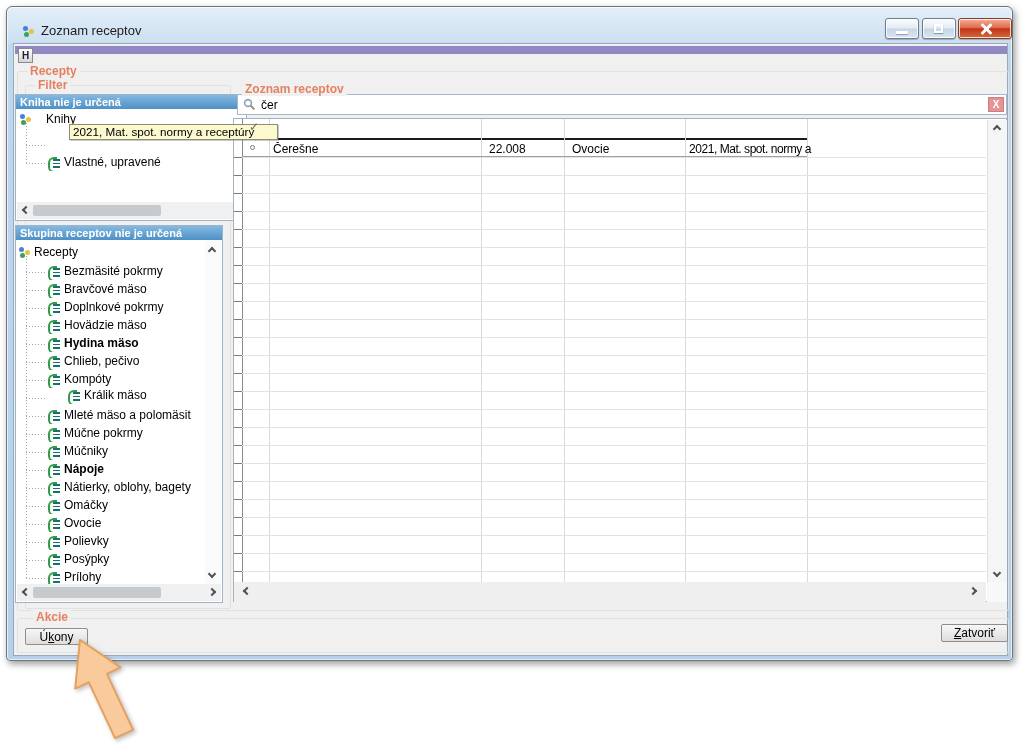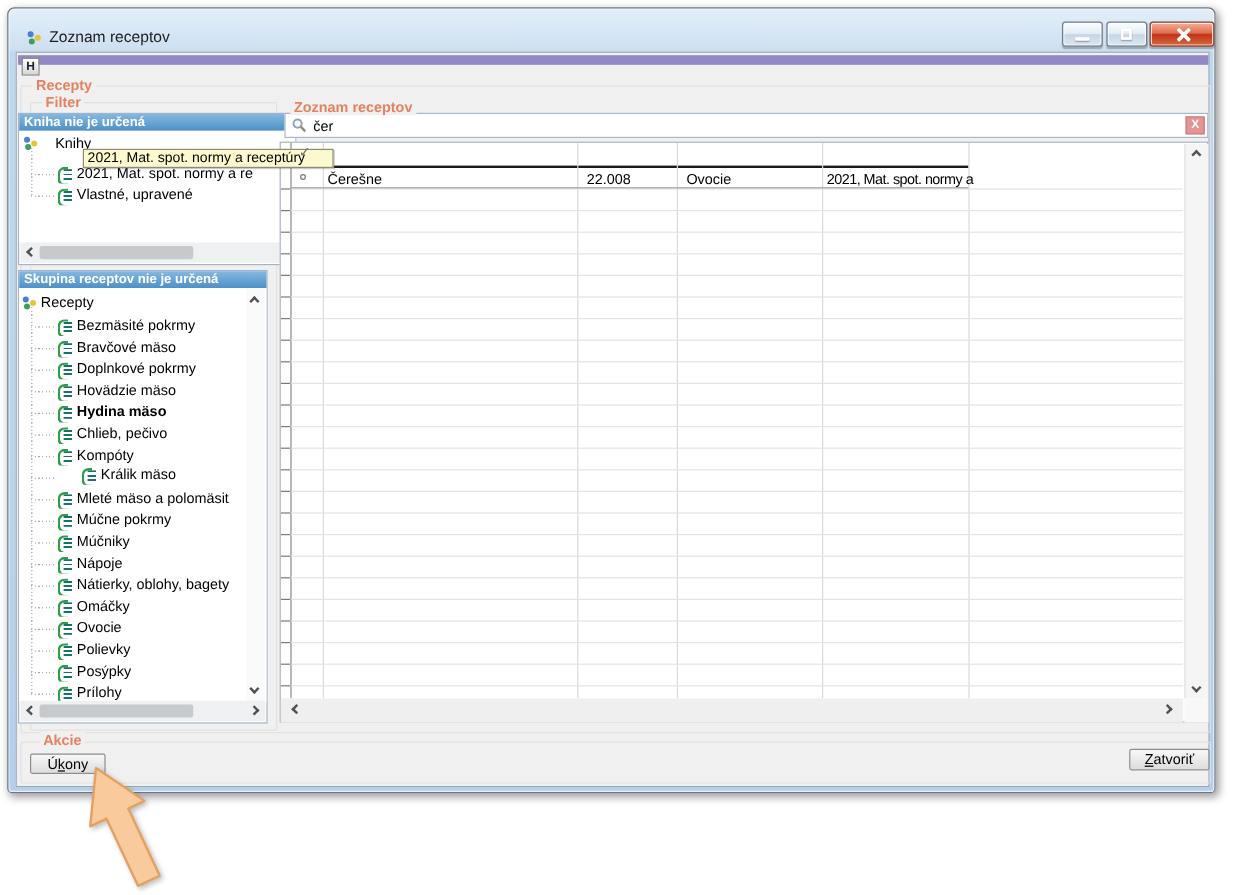--- a/index.html
+++ b/index.html
@@ -109,24 +109,20 @@
         <div class="doth" style="left:10px; top:36px; width:20px;"></div>
         <div class="doth" style="left:10px; top:54px; width:20px;"></div>
         <div class="trow" style="left:0; top:3px; right:0;">
           <span class="nicon" style="left:3px; top:1px;">
               <i class="n1"></i>
               <i class="n2"></i>
               <i class="n3"></i>
             </span>
           <span class="abs" style="left:30px;">Knihy</span>
         </div>
-        <div class="trow" style="left:0; top:28px; right:0;">
-          <span class="licon" style="left:32px; top:2px;"></span>
-          <span class="abs" style="left:48px;">2021, Mat. spot. normy a re</span>
-        </div>
         <div class="trow" style="left:0; top:46px; right:0;">
           <span class="licon" style="left:32px; top:2px;"></span>
           <span class="abs" style="left:48px;">Vlastné, upravené</span>
         </div>
       </div>
       <div class="sbar" style="left:1px; right:1px; bottom:1px; height:17px;">
         <span class="chev l" style="left:6px; top:5px;"></span>
         <span class="sthumb" style="left:16px; top:3px; width:128px; height:11px;"></span>
         <span class="chev r" style="right:6px; top:5px;"></span>
       </div>
@@ -193,21 +189,21 @@
           <div class="trow" style="left: 0px; top: 186px; right: 16px;">
             <span class="licon" style="left: 32px; top: 2px;"></span>
             <span class="abs" style="left: 48px;">Múčne pokrmy</span>
           </div>
           <div class="doth" style="left: 10px; top: 194px; width: 20px;"></div>
           <div class="trow" style="left: 0px; top: 204px; right: 16px;">
             <span class="licon" style="left: 32px; top: 2px;"></span>
             <span class="abs" style="left: 48px; text-align: center;">Múčniky</span>
           </div>
           <div class="doth" style="left: 10px; top: 212px; width: 20px;"></div>
-          <div class="trow" style="left: 0px; top: 222px; right: 16px;">
+          <div class="trow" style="left: 0px; top: 222px; right: 16px; font-weight: bold;">
             <span class="licon" style="left: 32px; top: 2px;"></span>
             <span class="abs" style="left: 48px;">Nápoje</span>
           </div>
           <div class="doth" style="left: 10px; top: 230px; width: 20px;"></div>
           <div class="trow" style="left: 0px; top: 240px; right: 16px;">
             <span class="licon" style="left: 32px; top: 2px;"></span>
             <span class="abs" style="left: 48px;">Nátierky, oblohy, bagety</span>
           </div>
           <div class="doth" style="left: 10px; top: 248px; width: 20px;"></div>
           <div class="trow" style="left: 0px; top: 258px; right: 16px;">

